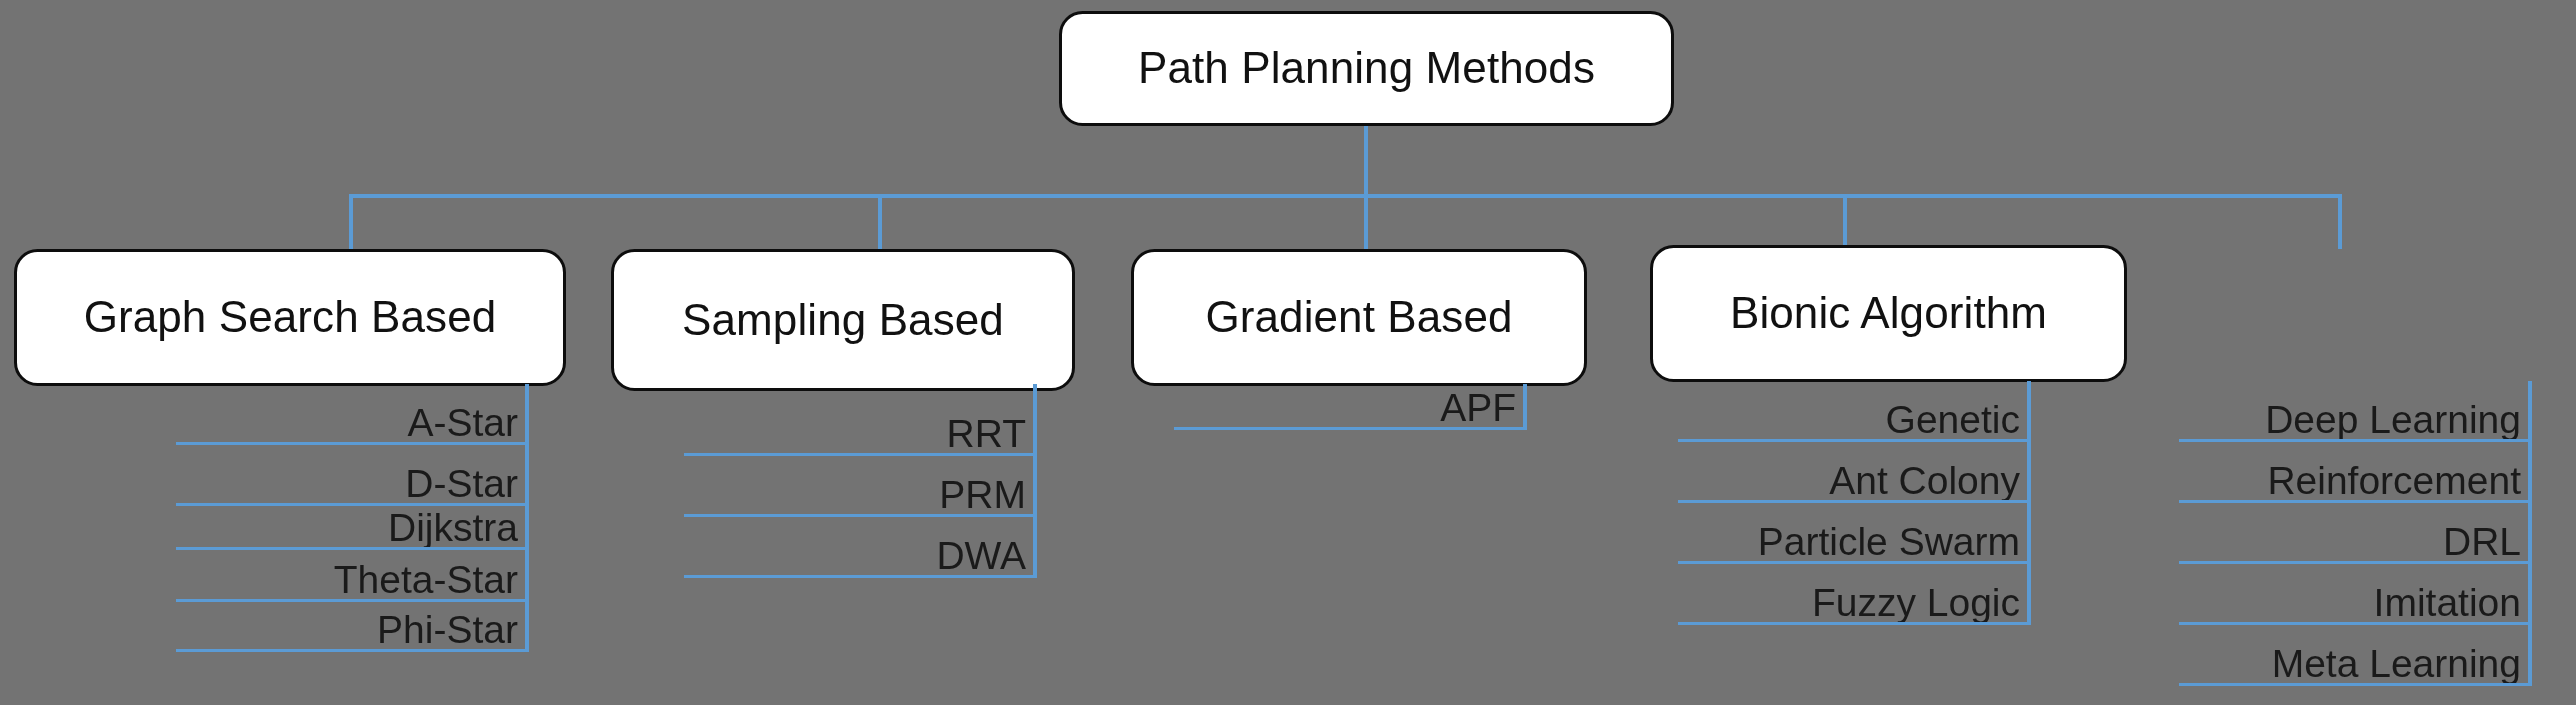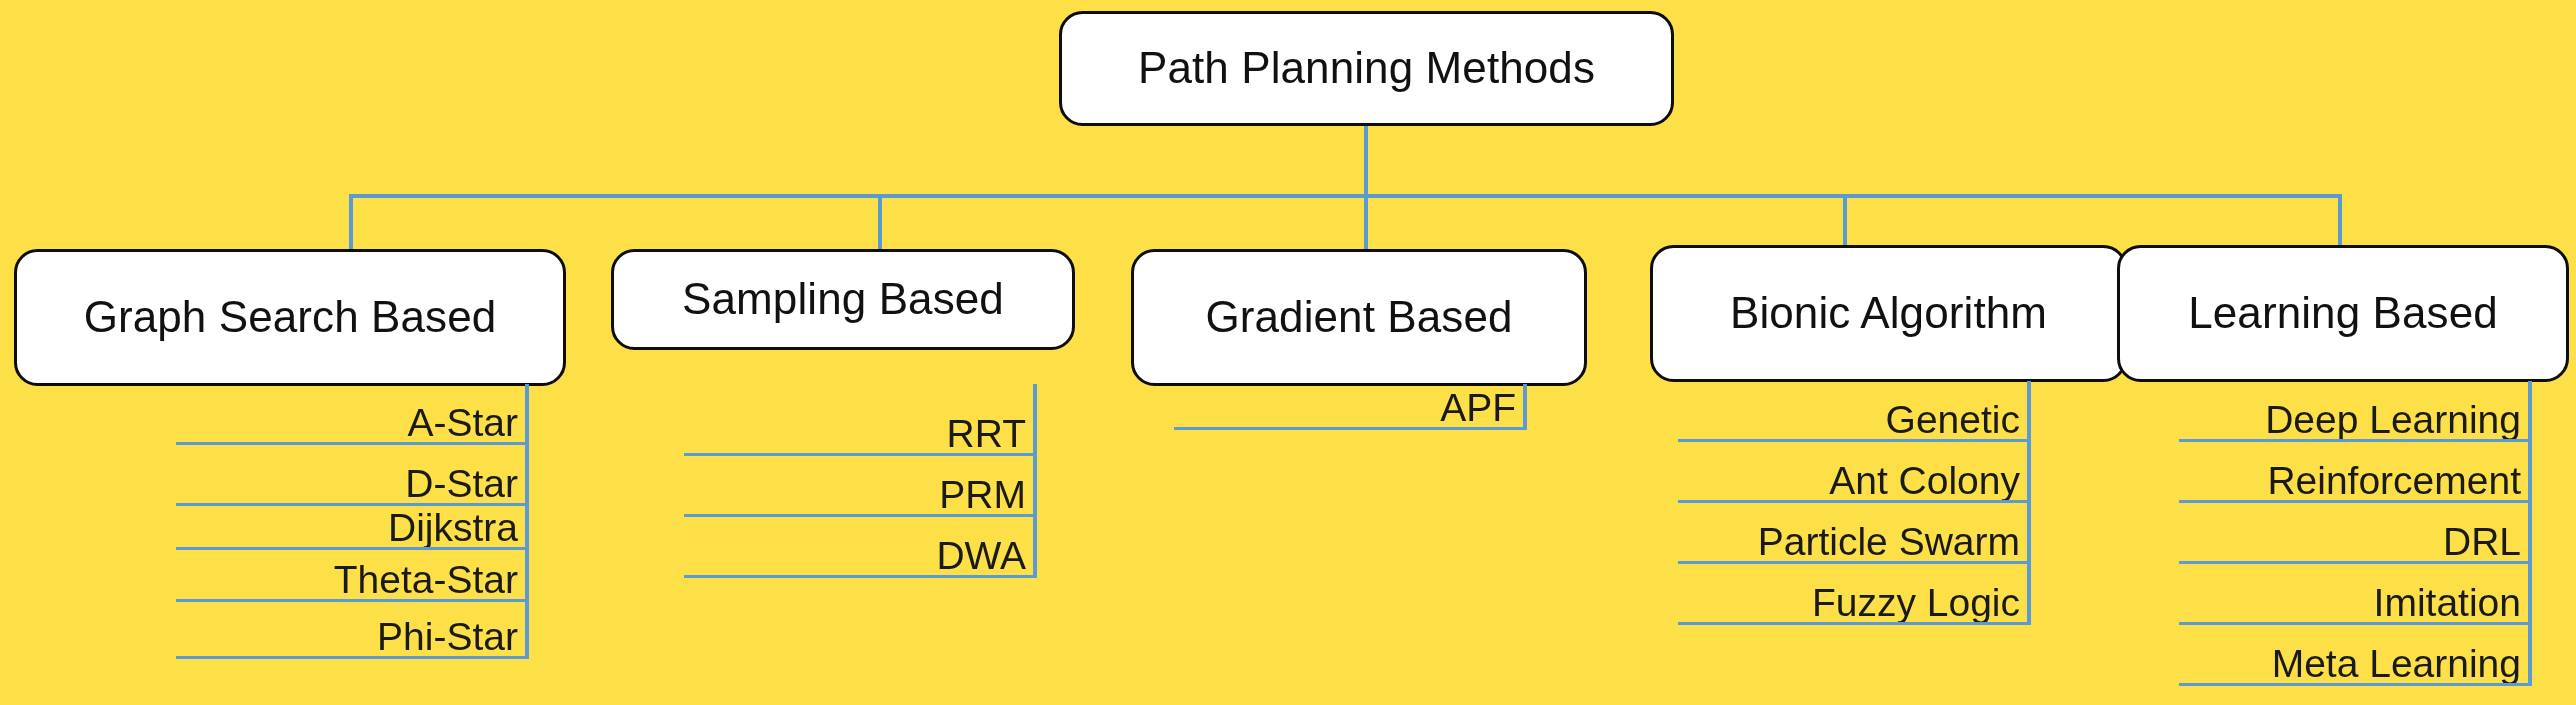--- a/index.html
+++ b/index.html
@@ -9,21 +9,21 @@
     background: #ffffff;
   }
   body {
     font-family: "Liberation Sans", sans-serif;
     color: #000000;
   }
   #canvas {
     position: relative;
     width: 2576px;
     height: 706px;
-    background: #fde047;
+    background: #737373;
     overflow: hidden;
   }
 
   
   .node {
     position: absolute;
     box-sizing: border-box;
     border: 3.5px solid #0d0d0d;
     border-radius: 23.5px;
     background: #ffffff;
@@ -100,55 +100,52 @@
   <div class="conn conn-v" style="left:349px; top:194px; height:55px;"></div>
   <div class="conn conn-v" style="left:878px; top:194px; height:55px;"></div>
   <div class="conn conn-v" style="left:1364px; top:194px; height:55px;"></div>
   <div class="conn conn-v" style="left:1843px; top:194px; height:55px;"></div>
   <div class="conn conn-v" style="left:2338px; top:194px; height:55px;"></div>
 
   <div class="node node-cat" style="left:14px; top:249px; width:552px; height:137px;">
     <span>Graph Search Based</span>
   </div>
 
-  <div class="node node-cat" style="left:611px; top:249px; width:464px; height:101px;">
+  <div class="node node-cat" style="left:611px; top:249px; width:464px; height:142px;">
     <span>Sampling Based</span>
   </div>
 
   <div class="node node-cat" style="left:1131px; top:249px; width:456px; height:137px;">
     <span>Gradient Based</span>
   </div>
 
   <div class="node node-cat" style="left:1602px; top:245px; width:477px; height:137px;margin-left:48px;">
     <span>Bionic Algorithm</span>
   </div>
 
-  <div class="node node-cat" style="left:2117px; top:245px; width:452px; height:137px;">
-    <span>Learning Based</span>
-  </div>
 
   <div class="leaf-col" style="left:176px; top:384px; width:349px;">
     <div class="leaf-spine" style="right:-3.5px; top:0; bottom:0;"></div>
     <div class="leaf-row" style="height:61px;">
       <span class="leaf-label">A-Star</span>
       <span class="leaf-underline"></span>
     </div>
     <div class="leaf-row" style="height:61px;">
       <span class="leaf-label">D-Star</span>
       <span class="leaf-underline"></span>
     </div>
     <div class="leaf-row" style="height:44px;">
       <span class="leaf-label">Dijkstra</span>
       <span class="leaf-underline"></span>
     </div>
     <div class="leaf-row" style="height:52px;">
       <span class="leaf-label">Theta-Star</span>
       <span class="leaf-underline"></span>
     </div>
-    <div class="leaf-row" style="height:57px;text-align:center;">
+    <div class="leaf-row" style="height:50px;text-align:center;">
       <span class="leaf-label">Phi-Star</span>
       <span class="leaf-underline"></span>
     </div>
   </div>
 
   <div class="leaf-col" style="left:684px; top:384px; width:349px;">
     <div class="leaf-spine" style="right:-3.5px; top:0; bottom:0;"></div>
     <div class="leaf-row" style="height:72px;">
       <span class="leaf-label">RRT</span>
       <span class="leaf-underline"></span>

